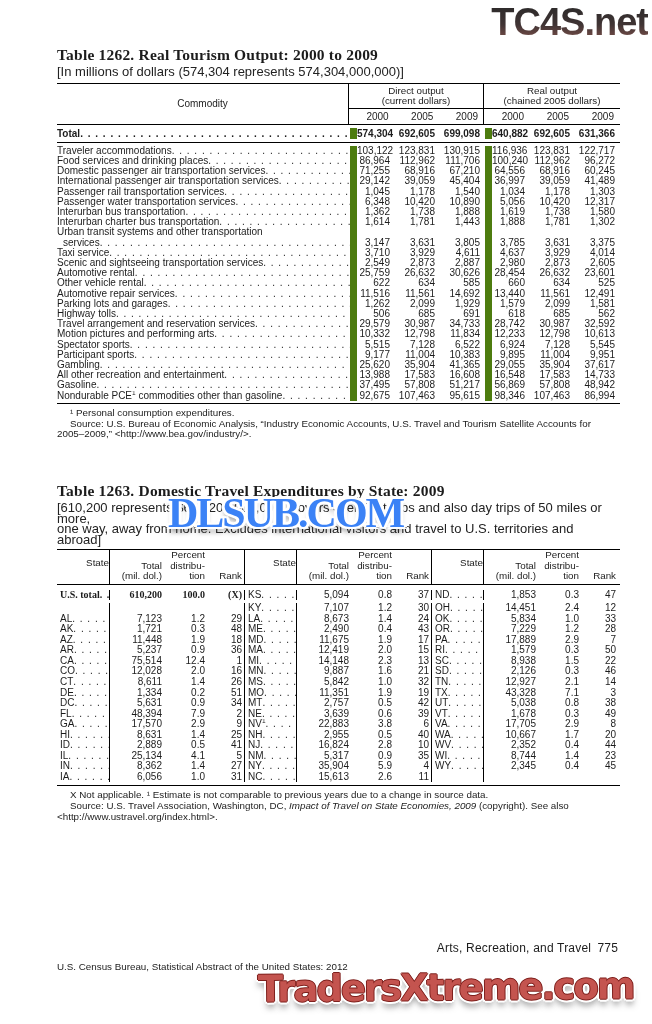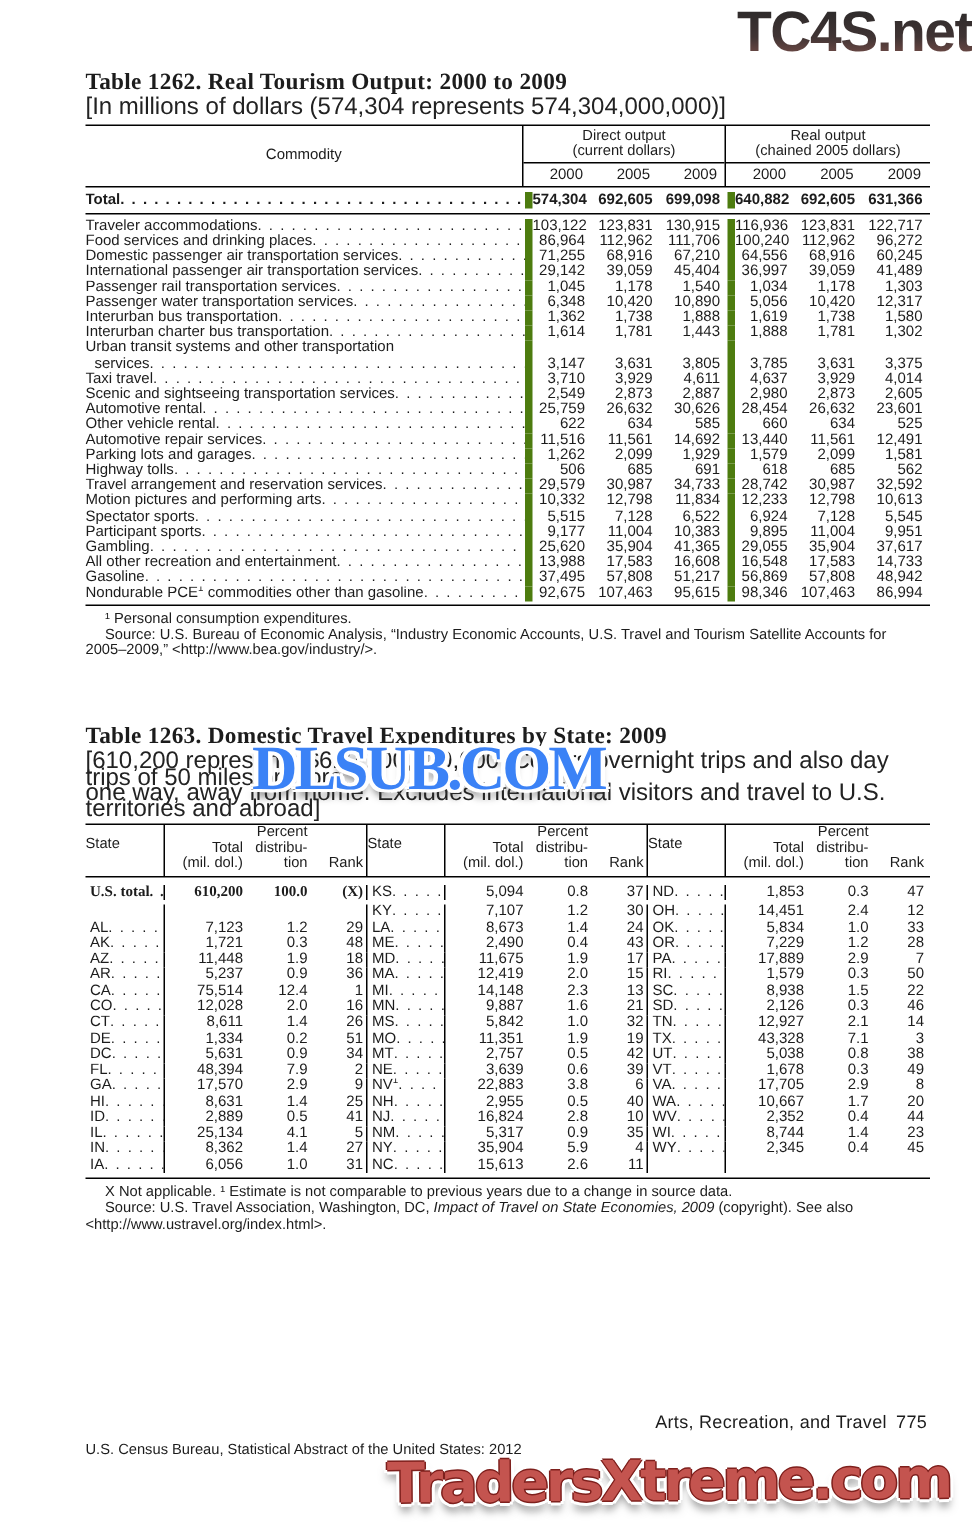--- a/index.html
+++ b/index.html
@@ -6,57 +6,57 @@
   html,body { background:#888; }
   .page {
     position:relative; width:652px; height:1024px; background:#ffffff;
     font-family:"Liberation Sans", sans-serif; color:#1c1c1c; overflow:hidden;
     margin:0 auto;
   }
   .content { position:absolute; left:57px; width:563px; }
 
   
   .tbl-title { font-family:"Liberation Serif", serif; font-weight:bold; font-size:15.5px; letter-spacing:.2px; }
-  .headnote { font-size:16px; color:#222; margin-top:3px; line-height:10.6px; }
+  .headnote { font-size:13px; color:#222; margin-top:3px; line-height:10.6px; }
 
   
   .t1 { margin-top:5px; border-top:1.5px solid #000; border-bottom:1px solid #000; }
   .t1-head { display:flex; border-bottom:1.5px solid #000; }
   .t1-com { flex:1; display:flex; align-items:center; justify-content:center; font-size:10px; }
   .t1-grp { width:135px; border-left:1px solid #000; display:flex; flex-direction:column; }
   .t1-grp-t { text-align:center; font-size:9.8px; line-height:10.6px; padding:2px 0 1px; border-bottom:1px solid #000; }
   .t1-years { display:flex; padding:2px 0; }
   .t1-years span { width:45px; text-align:right; padding-right:5px; font-size:10px; }
   .t1-body { padding:1px 0 2px; }
   .row { display:flex; line-height:10.2px; font-size:10px; }
   .row.total { font-weight:bold; padding:3px 0; border-bottom:1.5px solid #000; margin-bottom:2px; line-height:11px;}
   .lab { flex:1; display:flex; overflow:hidden; white-space:nowrap; }
   .lab .dots { flex:1; overflow:hidden; }
   .dots::after { content:" . . . . . . . . . . . . . . . . . . . . . . . . . . . . . . . . . . . . . . . . . . . . . . . . . . . . . . . . . . . . . . . ."; letter-spacing:1px; }
   .num { width:45px; text-align:right; padding-right:5px; }
-  .num.bl { border-left:5px solid #4d7c0f; }
+  .num.bl { border-left:7px solid #4d7c0f; }
   .ind { padding-left:6px; }
   sup.fn { font-size:6.5px; vertical-align:super; line-height:0; }
 
   .footnotes { font-size:9.8px; line-height:10.8px; margin-top:4px; }
   .footnotes .indent { text-indent:13px; }
   .em { font-style:italic; }
 
   
   .t2 { margin-top:4px; border-top:1.5px solid #000; border-bottom:1px solid #000; }
   .t2-head { display:flex; border-bottom:1.5px solid #000; }
   .t2-row { display:flex; line-height:10.55px; font-size:10px; }
   .t2-row.first { padding-top:3px; font-weight:normal; }
   .g-state { width:52px; display:flex; overflow:hidden; white-space:nowrap; padding-left:3px; }
   .g-total { width:57px; text-align:right; padding-right:4px; border-left:1px solid #000; }
   .g-pct   { width:45px; text-align:right; padding-right:6px; }
   .g-rank  { width:33px; text-align:right; padding-right:2px; }
   .g2 .g-state, .g3 .g-state { border-left:1px solid #000; }
   .hcell { display:flex; flex-direction:column; justify-content:flex-end; font-size:9.8px; line-height:10.4px; padding-bottom:2px; }
-  .hc-state { width:52px; align-items:flex-start; justify-content:center; }
+  .hc-state { width:52px; align-items:flex-end; justify-content:center; }
   .hc-total { width:57px; text-align:right; padding-right:4px; border-left:1px solid #000; }
   .hc-pct { width:45px; text-align:right; padding-right:6px; }
   .hc-rank { width:33px; text-align:right; padding-right:2px; }
   .g2 .hc-state, .g3 .hc-state { border-left:1px solid #000; }
   .bold { font-weight:bold;font-family:Liberation Serif, serif; }
 
   
   .running-head { position:absolute; top:941px; right:34px; font-size:12px; letter-spacing:.2px; }
   .footer-line { position:absolute; top:961px; left:57px; font-size:9.8px; }
 
@@ -250,21 +250,21 @@
             </span>
             <span class="num bl">3,147</span>
             <span class="num">3,631</span>
             <span class="num">3,805</span>
             <span class="num bl">3,785</span>
             <span class="num">3,631</span>
             <span class="num">3,375</span>
           </div>
           <div class="row">
             <span class="lab">
-              <span>Taxi travel</span>
+              <span>Taxi service</span>
               <span class="dots"></span>
             </span>
             <span class="num bl">3,710</span>
             <span class="num">3,929</span>
             <span class="num">4,611</span>
             <span class="num bl">4,637</span>
             <span class="num">3,929</span>
             <span class="num">4,014</span>
           </div>
           <div class="row">

